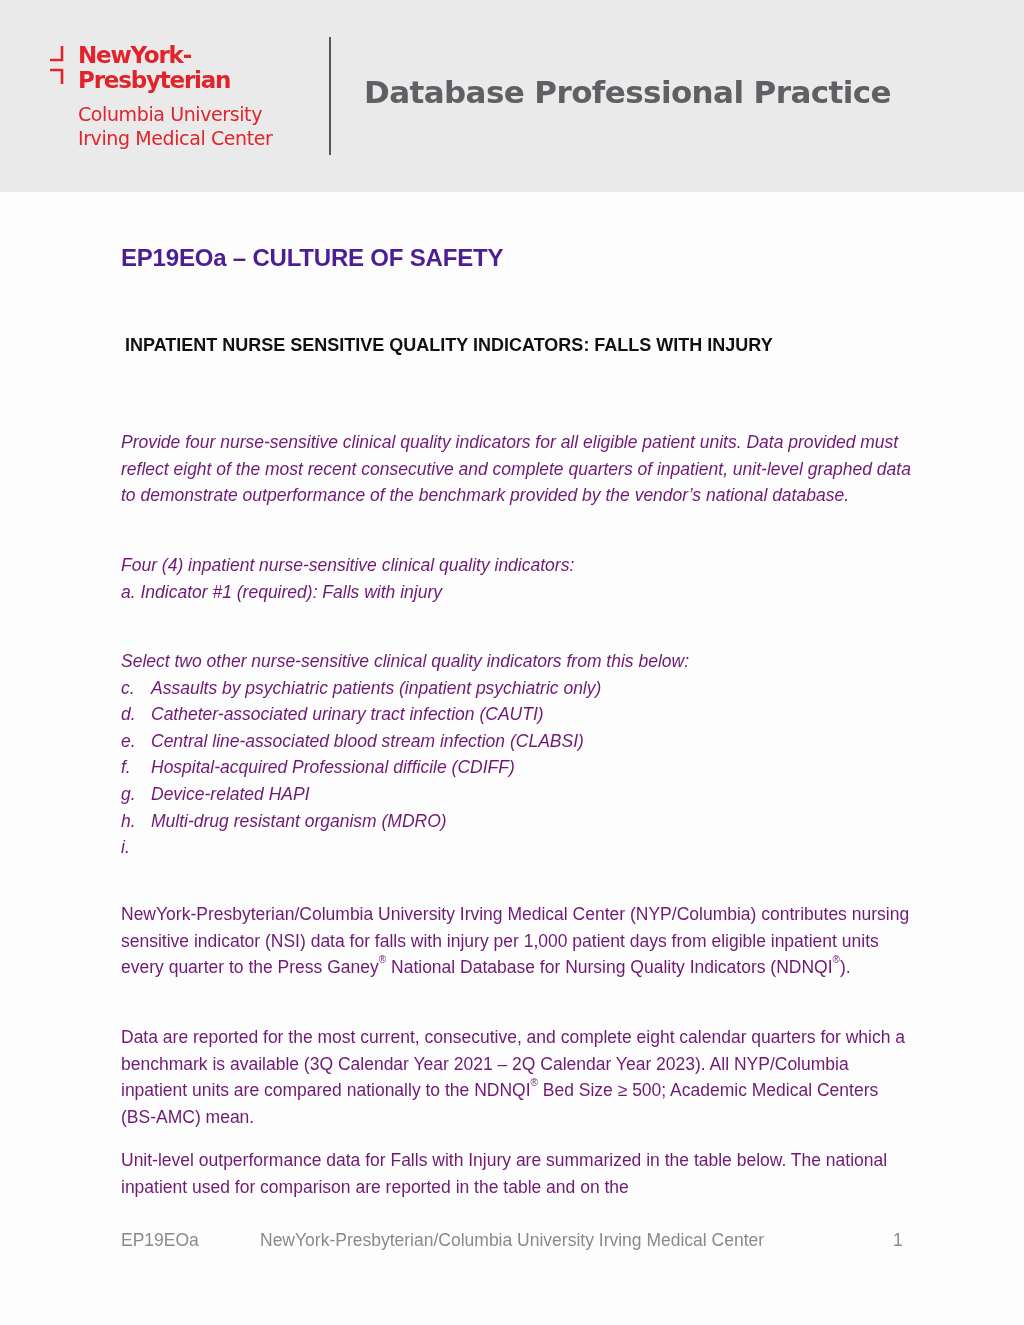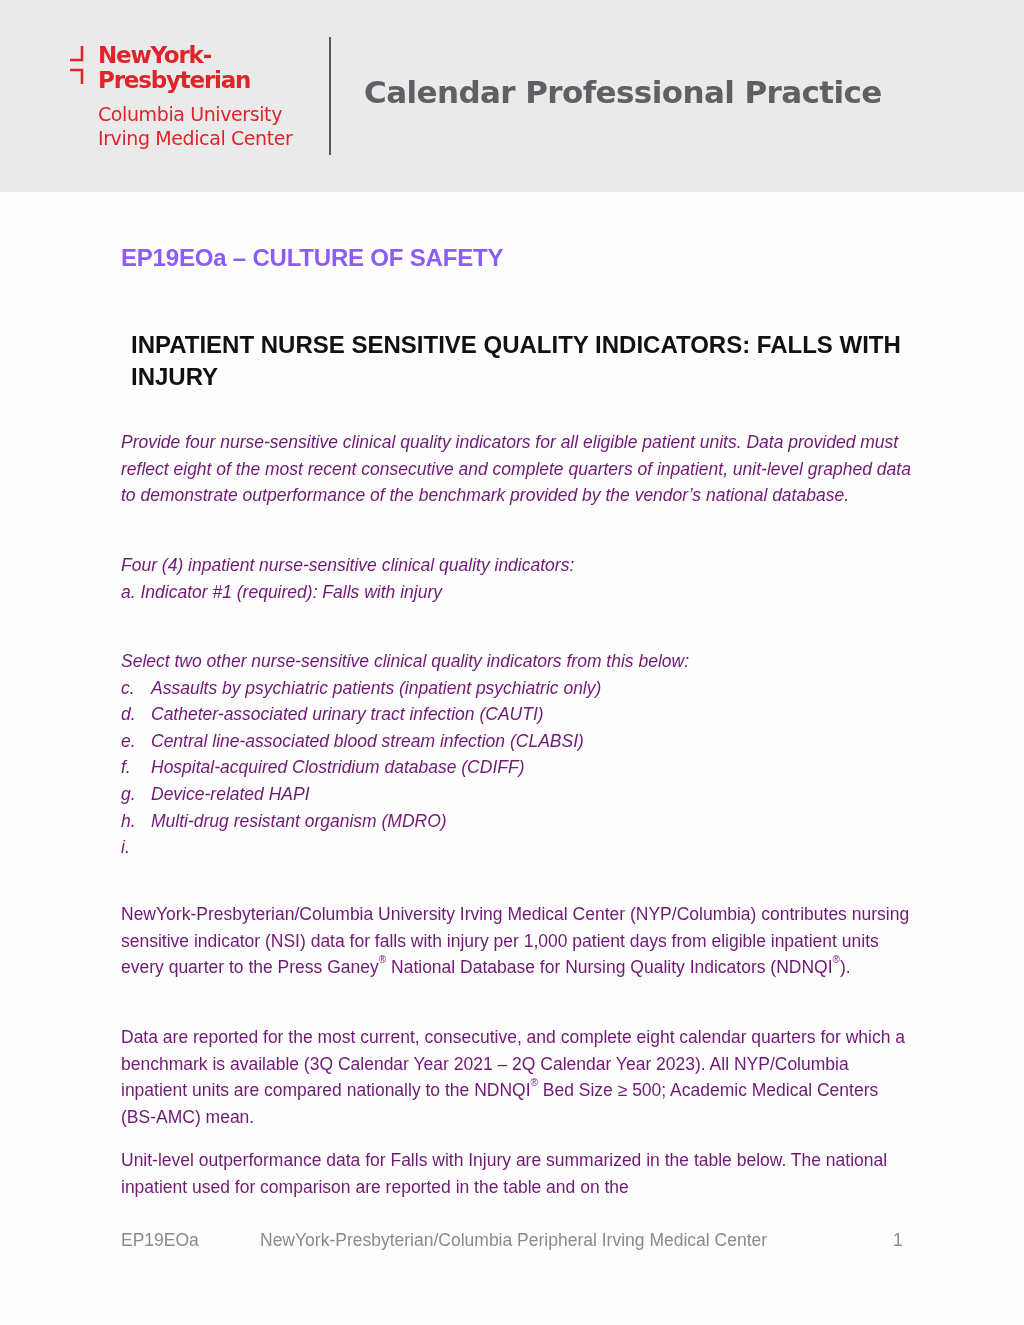--- a/index.html
+++ b/index.html
@@ -17,21 +17,21 @@
     }
     .header-band {
       position: absolute;
       left: 0; top: 0;
       width: 1024px;
       height: 192px;
       background: #eaeaea;
     }
     .logo {
       position: absolute;
-      left: 68px;
+      left: 48px;
       top: 42px;
       width: 260px;
       height: 120px;
     }
     .logo-mark {
       position: absolute;
       left: 0; top: 2px;
       width: 22px; height: 44px;
     }
     .logo-line {
@@ -80,29 +80,29 @@
       width: 790px;
     }
     .h1 {
       position: absolute;
       top: 244px;
       left: 0;
       font-weight: bold;
       font-size: 24px;
       letter-spacing: -0.2px;
       white-space: nowrap;
-      color: #8b5cf6;
+      color: #4c1d95;
     }
     .h2 {
       position: absolute;
       top: 329px;
-      left: 10px;
+      left: 4px;
       width: 790px;
       font-weight: bold;
-      font-size: 24px;
+      font-size: 18px;
       line-height: 32px;
       color: #111;
     }
     .para {
       position: absolute;
       left: 0;
       width: 790px;
       font-size: 17.5px;
       line-height: 26.6px;
       color: #701a75;
@@ -150,21 +150,21 @@
     <svg class="logo-mark" viewBox="0 0 22 44">
       <path d="M14 2 V16 H2" fill="none" stroke="#e1242b" stroke-width="2.6"></path>
       <path d="M2 26 H14 V40" fill="none" stroke="#e1242b" stroke-width="2.6"></path>
     </svg>
     <div class="logo-line bold l1">NewYork-</div>
     <div class="logo-line bold l2">Presbyterian</div>
     <div class="logo-line reg l3">Columbia University</div>
     <div class="logo-line reg l4">Irving Medical Center</div>
   </div>
   <div class="header-divider"></div>
-  <div class="header-title">Calendar Professional Practice</div>
+  <div class="header-title">Database Professional Practice</div>
 </div>
 
 <div class="content">
   <div class="h1">EP19EOa – CULTURE OF SAFETY</div>
   <div class="h2">INPATIENT NURSE SENSITIVE QUALITY INDICATORS: FALLS WITH INJURY</div>
 
   <div class="para italic p-intro">Provide four nurse-sensitive clinical quality indicators for all eligible patient units. Data provided must reflect eight of the most recent consecutive and complete quarters of inpatient, unit-level graphed data to demonstrate outperformance of the benchmark provided by the vendor’s national database.</div>
 
   <div class="para italic p-four">
     <div>Four (4) inpatient nurse-sensitive clinical quality indicators:</div>
@@ -180,21 +180,21 @@
     <div class="list-item">
       <span class="marker">d.</span>
       <span>Catheter-associated urinary tract infection (CAUTI)</span>
     </div>
     <div class="list-item">
       <span class="marker">e.</span>
       <span>Central line-associated blood stream infection (CLABSI)</span>
     </div>
     <div class="list-item">
       <span class="marker">f.</span>
-      <span>Hospital-acquired Clostridium database (CDIFF)</span>
+      <span>Hospital-acquired Professional difficile (CDIFF)</span>
     </div>
     <div class="list-item">
       <span class="marker">g.</span>
       <span>Device-related HAPI</span>
     </div>
     <div class="list-item">
       <span class="marker">h.</span>
       <span>Multi-drug resistant organism (MDRO)</span>
     </div>
     <div class="list-item">
@@ -204,15 +204,15 @@
 
   <div class="para p-nyp"><span>NewYork-Presbyterian/Columbia University Irving Medical Center (NYP/Columbia) contributes nursing sensitive indicator (NSI) data for falls with injury per 1,000 patient days from eligible inpatient units every quarter to the Press Ganey</span><sup>®</sup><span> National Database for Nursing Quality Indicators (NDNQI</span><sup>®</sup><span>).</span></div>
 
   <div class="para p-data"><span>Data are reported for the most current, consecutive, and complete eight calendar quarters for which a benchmark is available (3Q Calendar Year 2021 – 2Q Calendar Year 2023). All NYP/Columbia inpatient units are compared nationally to the NDNQI</span><sup>®</sup><span> Bed Size ≥ 500; Academic Medical Centers (BS-AMC) mean.</span></div>
 
   <div class="para p-unit">Unit-level outperformance data for Falls with Injury are summarized in the table below. The national inpatient used for comparison are reported in the table and on the</div>
 </div>
 
 <div class="footer">
   <span class="f-code">EP19EOa</span>
-  <span class="f-org">NewYork-Presbyterian/Columbia Peripheral Irving Medical Center</span>
+  <span class="f-org">NewYork-Presbyterian/Columbia University Irving Medical Center</span>
   <span class="f-page">1</span>
 </div>
 
 </body></html>

